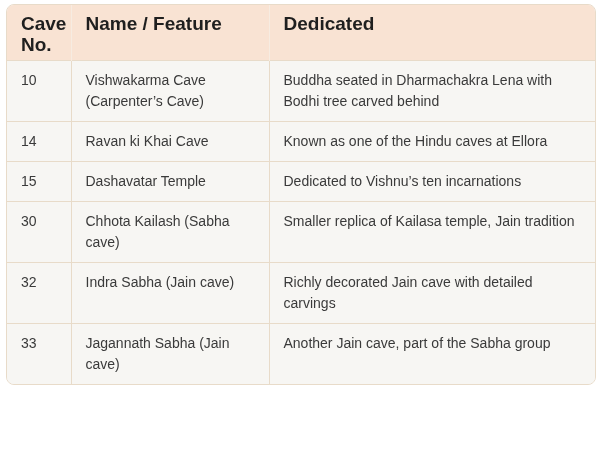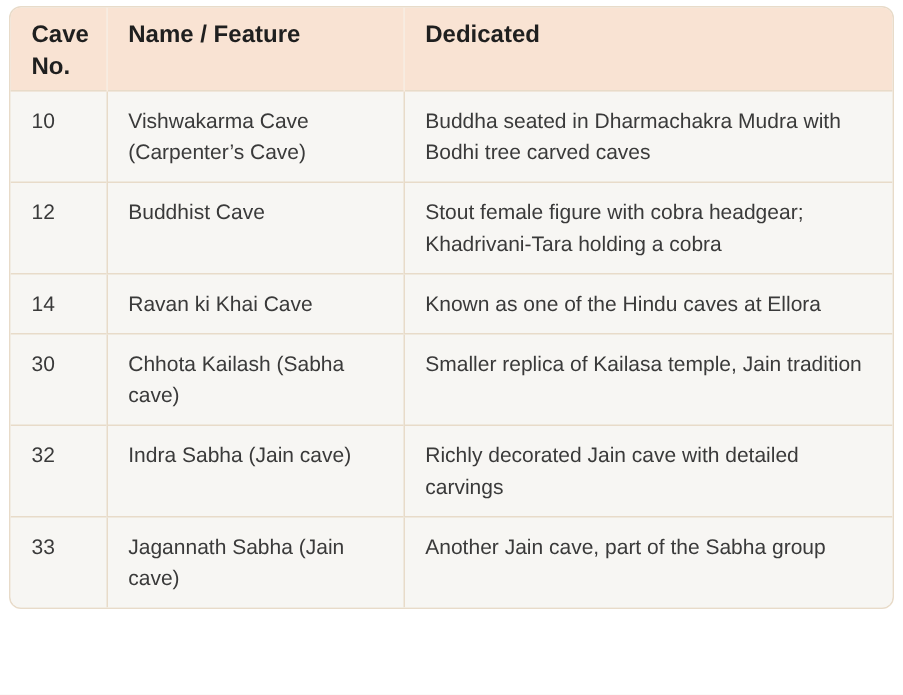--- a/index.html
+++ b/index.html
@@ -26,21 +26,21 @@
     table-layout: fixed;
   }
   col.c1 { width: 64px; }
   col.c2 { width: 198px; }
   th {
     background: var(--header-bg, #f9e3d3);
     color: var(--header-text, #1f1f1f);
     font-weight: 700;
     text-align: left;
     padding: 8px 14px 5px 14px;
-    font-size: 16px;
+    font-size: 19px;
     line-height: 21px;
     vertical-align: top;
     margin-top: 24px;
   }
   th + th {
     border-left: 1px solid var(--header-divider, #f7ece1);
   }
   td {
     padding: 9px 14px;
     font-size: 14px;
@@ -69,31 +69,31 @@
         <tr>
           <th>Cave No.</th>
           <th>Name / Feature</th>
           <th>Dedicated</th>
         </tr>
       </thead>
       <tbody>
           <tr>
             <td>10</td>
             <td>Vishwakarma Cave (Carpenter’s Cave)</td>
-            <td>Buddha seated in Dharmachakra Mudra with Bodhi tree carved caves</td>
-          </tr>
-          <tr>
-            <td>12</td>
-            <td>Buddhist Cave</td>
-            <td>Stout female figure with cobra headgear; Khadrivani-Tara holding a cobra</td>
+            <td>Buddha seated in Dharmachakra Lena with Bodhi tree carved behind</td>
           </tr>
           <tr>
             <td>14</td>
             <td>Ravan ki Khai Cave</td>
             <td>Known as one of the Hindu caves at Ellora</td>
+          </tr>
+          <tr>
+            <td>15</td>
+            <td>Dashavatar Temple</td>
+            <td>Dedicated to Vishnu’s ten incarnations</td>
           </tr>
           <tr>
             <td>30</td>
             <td>Chhota Kailash (Sabha cave)</td>
             <td>Smaller replica of Kailasa temple, Jain tradition</td>
           </tr>
           <tr>
             <td>32</td>
             <td>Indra Sabha (Jain cave)</td>
             <td>Richly decorated Jain cave with detailed carvings</td>

